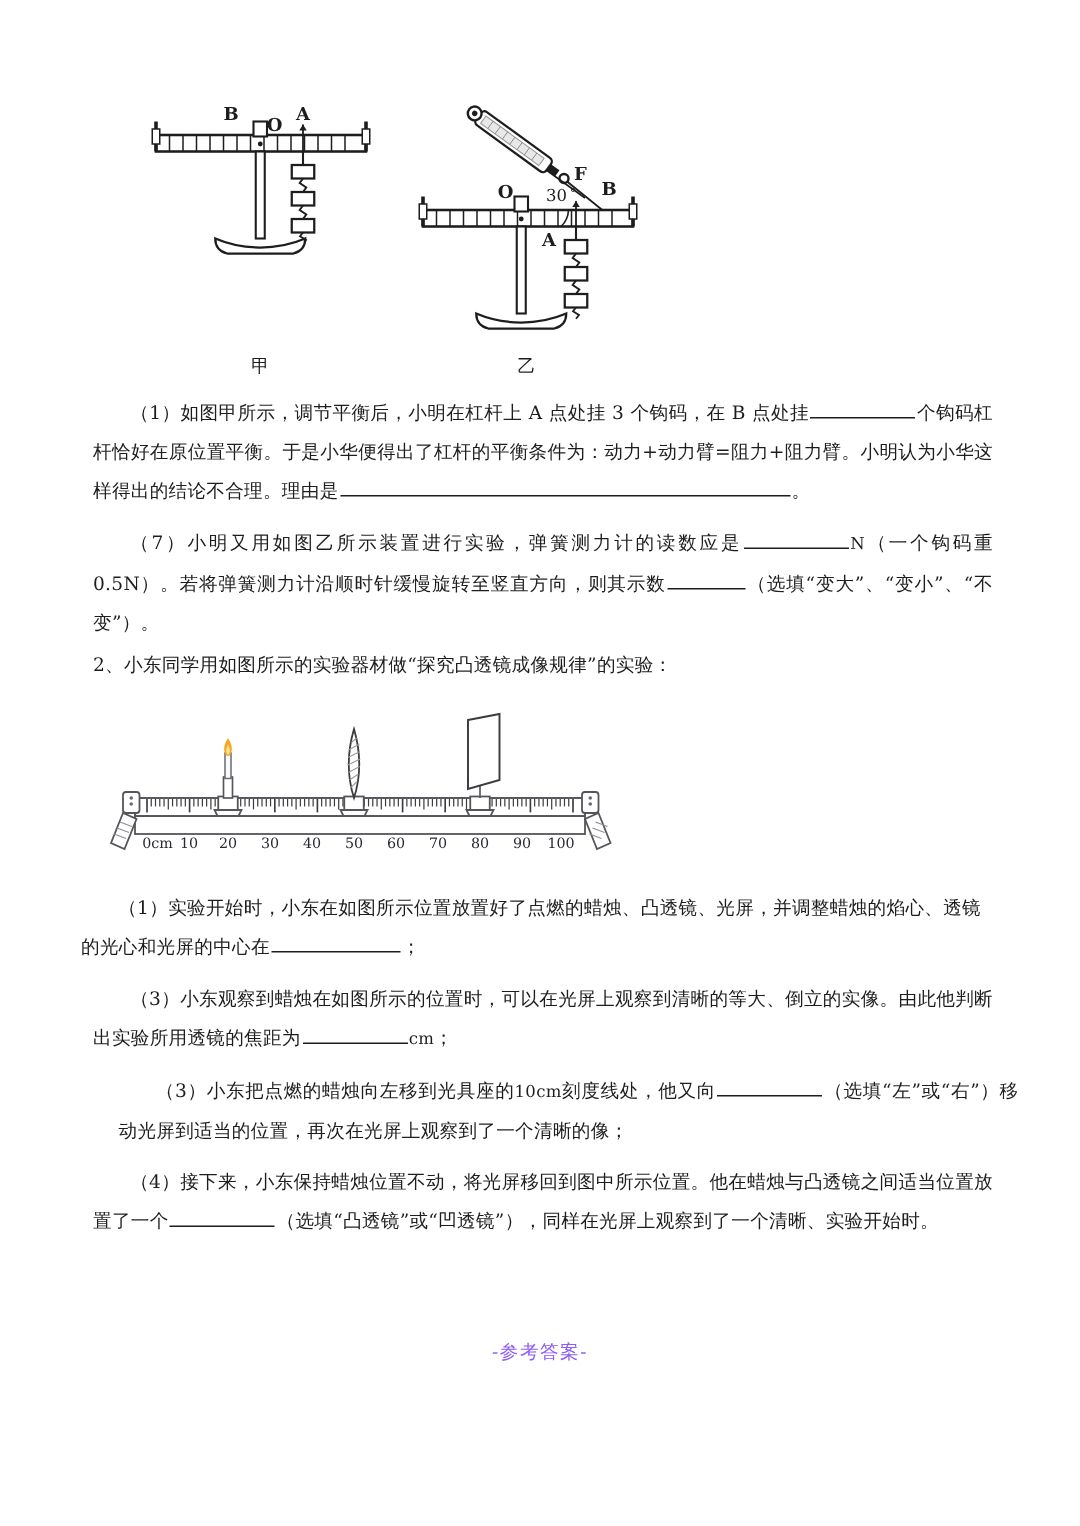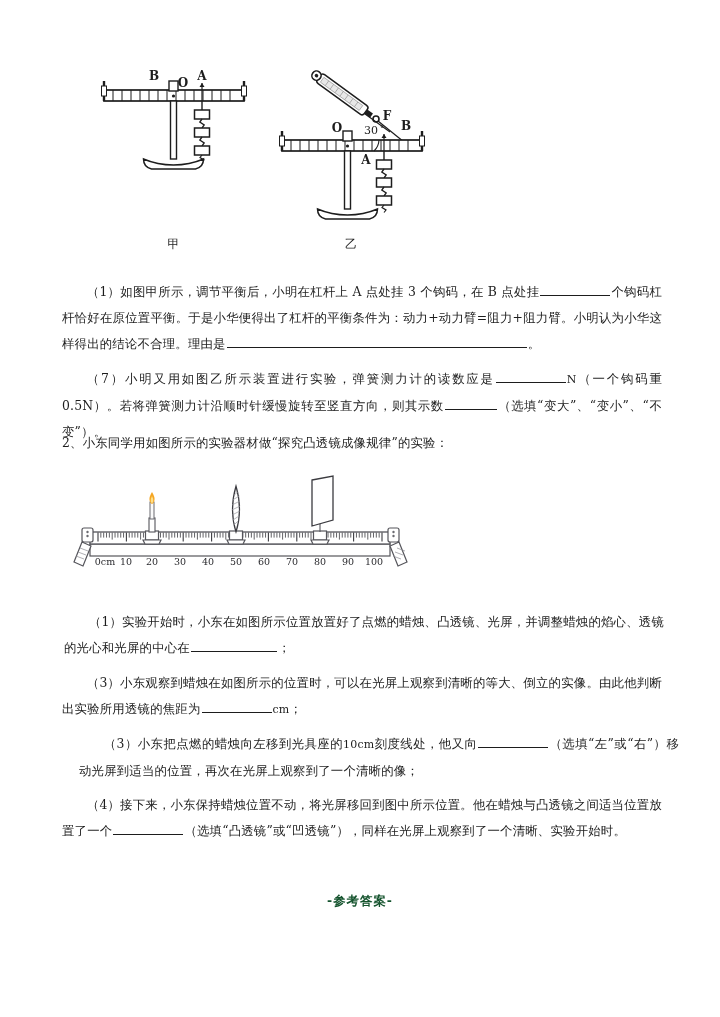--- a/index.html
+++ b/index.html
@@ -33,21 +33,21 @@
 
   
   .para {
     position: absolute;
     font-size: 12.4px;
     line-height: 26px;
     text-align: justify;
     letter-spacing: 0.2px;
     color: #1d1d1d;
   }
-  .para.indent { text-indent: 2em; margin-top: 17px; }
+  .para.indent { text-indent: 2em; }
 
   .blank {
     display: inline-block;
     border-bottom: 1px solid #1d1d1d;
     vertical-align: baseline;
     height: 13px;
     margin: 0 1px;
   }
   .b-sm  { width: 52px; }
   .b-md  { width: 70px; }
@@ -66,23 +66,23 @@
   .fig-bench svg { display: block; }
 
   
   .answers-label {
     position: absolute;
     left: 0;
     right: 0;
     top: 893px;
     text-align: center;
     font-size: 12.4px;
-    font-weight: bold;
+    font-weight: normal;
     letter-spacing: 1px;
-    color: #14532d;
+    color: #8b5cf6;
   }
 </style>
 </head>
 <body>
 
 <div class="page">
 
   <div class="fig-levers">
     <svg width="372" height="196" viewBox="0 0 372 196" xmlns="http://www.w3.org/2000/svg">
       <defs>
@@ -411,21 +411,21 @@
       </g>
 
       <g>
         <use href="#holder" x="252" y="59"></use>
         <line x1="252" y1="48" x2="252" y2="60" stroke="#55555b" stroke-width="1.1"></line>
         <path d="M244 8 l21 -4 v44 l-21 6 z" fill="#fff" stroke="#3b3b40" stroke-width="1.3"></path>
       </g>
     </svg>
   </div>
 
-  <div class="para indent" style="left:64px; top:592px; width:600px;">
+  <div class="para indent" style="left:54px; top:592px; width:600px;">
     <span>（1）实验开始时，小东在如图所示位置放置好了点燃的蜡烛、凸透镜、光屏，并调整蜡烛的焰心、透镜的光心和光屏的中心在</span><span class="blank" style="width:86px;"></span><span>；</span>
   </div>
 
   <div class="para indent" style="left:62px; top:653px; width:600px;">
     <span>（3）小东观察到蜡烛在如图所示的位置时，可以在光屏上观察到清晰的等大、倒立的实像。由此他判断出实验所用透镜的焦距为</span><span class="blank b-md"></span><span class="sub">cm</span><span>；</span>
   </div>
 
   <div class="para indent" style="left:79px; top:714px; width:600px;">
     <span>（3）小东把点燃的蜡烛向左移到光具座的</span><span class="sub">10cm</span><span>刻度线处，他又向</span><span class="blank b-md"></span><span>（选填“左”或“右”）移动光屏到适当的位置，再次在光屏上观察到了一个清晰的像；</span>
   </div>

